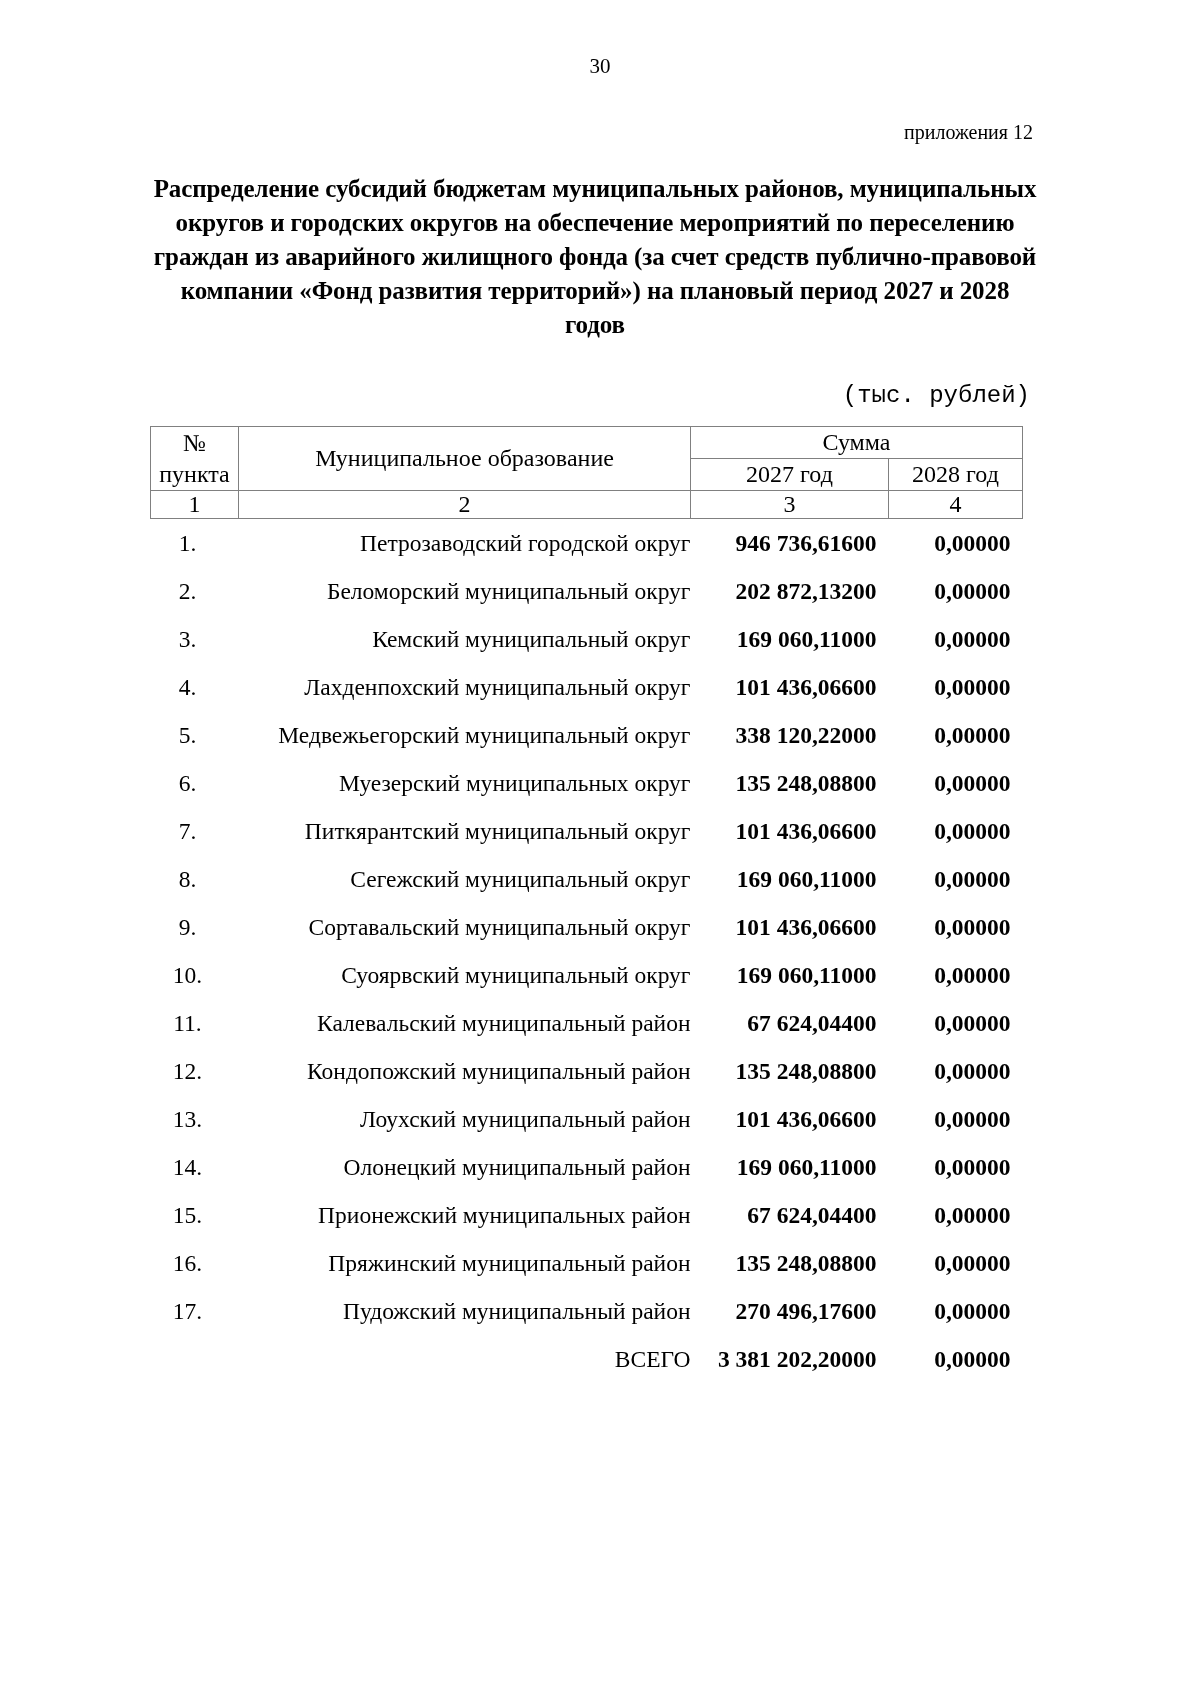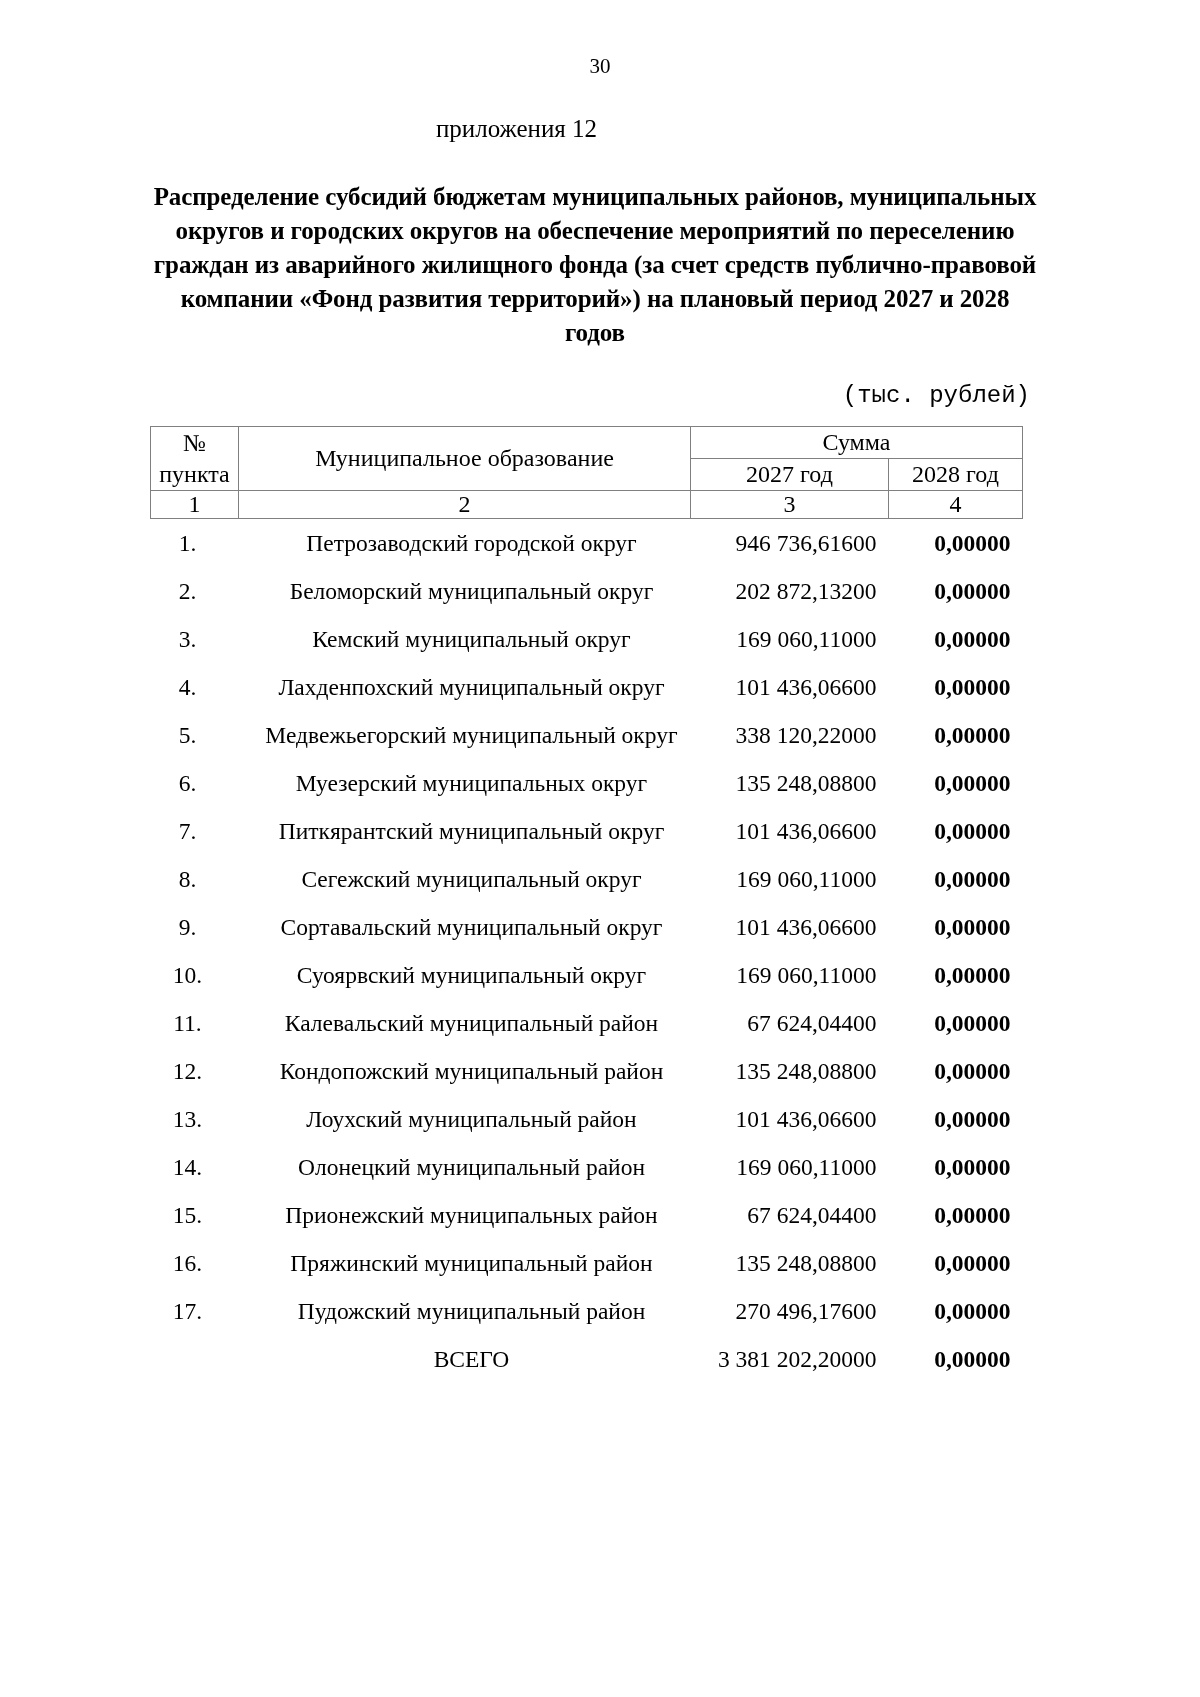--- a/index.html
+++ b/index.html
@@ -27,30 +27,30 @@
     position: absolute;
     top: 48px;
     left: 0;
     width: 1200px;
     text-align: center;
     font-size: 21px;
     line-height: 1;
   }
   .appendix-ref {
     position: absolute;
-    top: 105px;
+    top: 111px;
     left: 0;
     width: 1033px;
-    text-align: center;
-    font-size: 25px;
+    text-align: right;
+    font-size: 20px;
     line-height: 1.3;
   }
   .doc-title {
     position: absolute;
-    top: 172px;
+    top: 164px;
     left: 150px;
     width: 890px;
     text-align: center;
     font-weight: bold;
     font-size: 25px;
     line-height: 34px;
     letter-spacing: -0.1px;
   }
   .units-note {
     position: absolute;
@@ -104,29 +104,30 @@
     font-size: 23.5px;
     line-height: 30px;
     vertical-align: top;
   }
   tbody.body-rows td.c-num {
     text-align: center;
     padding-right: 14px;
     box-sizing: border-box;
   }
   tbody.body-rows td.c-name {
-    text-align: center;
+    text-align: right;
     padding-left: 14px;
     box-sizing: border-box;
   }
   tbody.body-rows td.c-val {
     text-align: right;
     padding-right: 12px;
     box-sizing: border-box;
     white-space: nowrap;
+    font-weight: bold;
   }
   tbody.body-rows td.c-val2 {
     text-align: right;
     padding-right: 12px;
     box-sizing: border-box;
     white-space: nowrap;
     font-weight: bold;
   }
 </style>
 </head>

